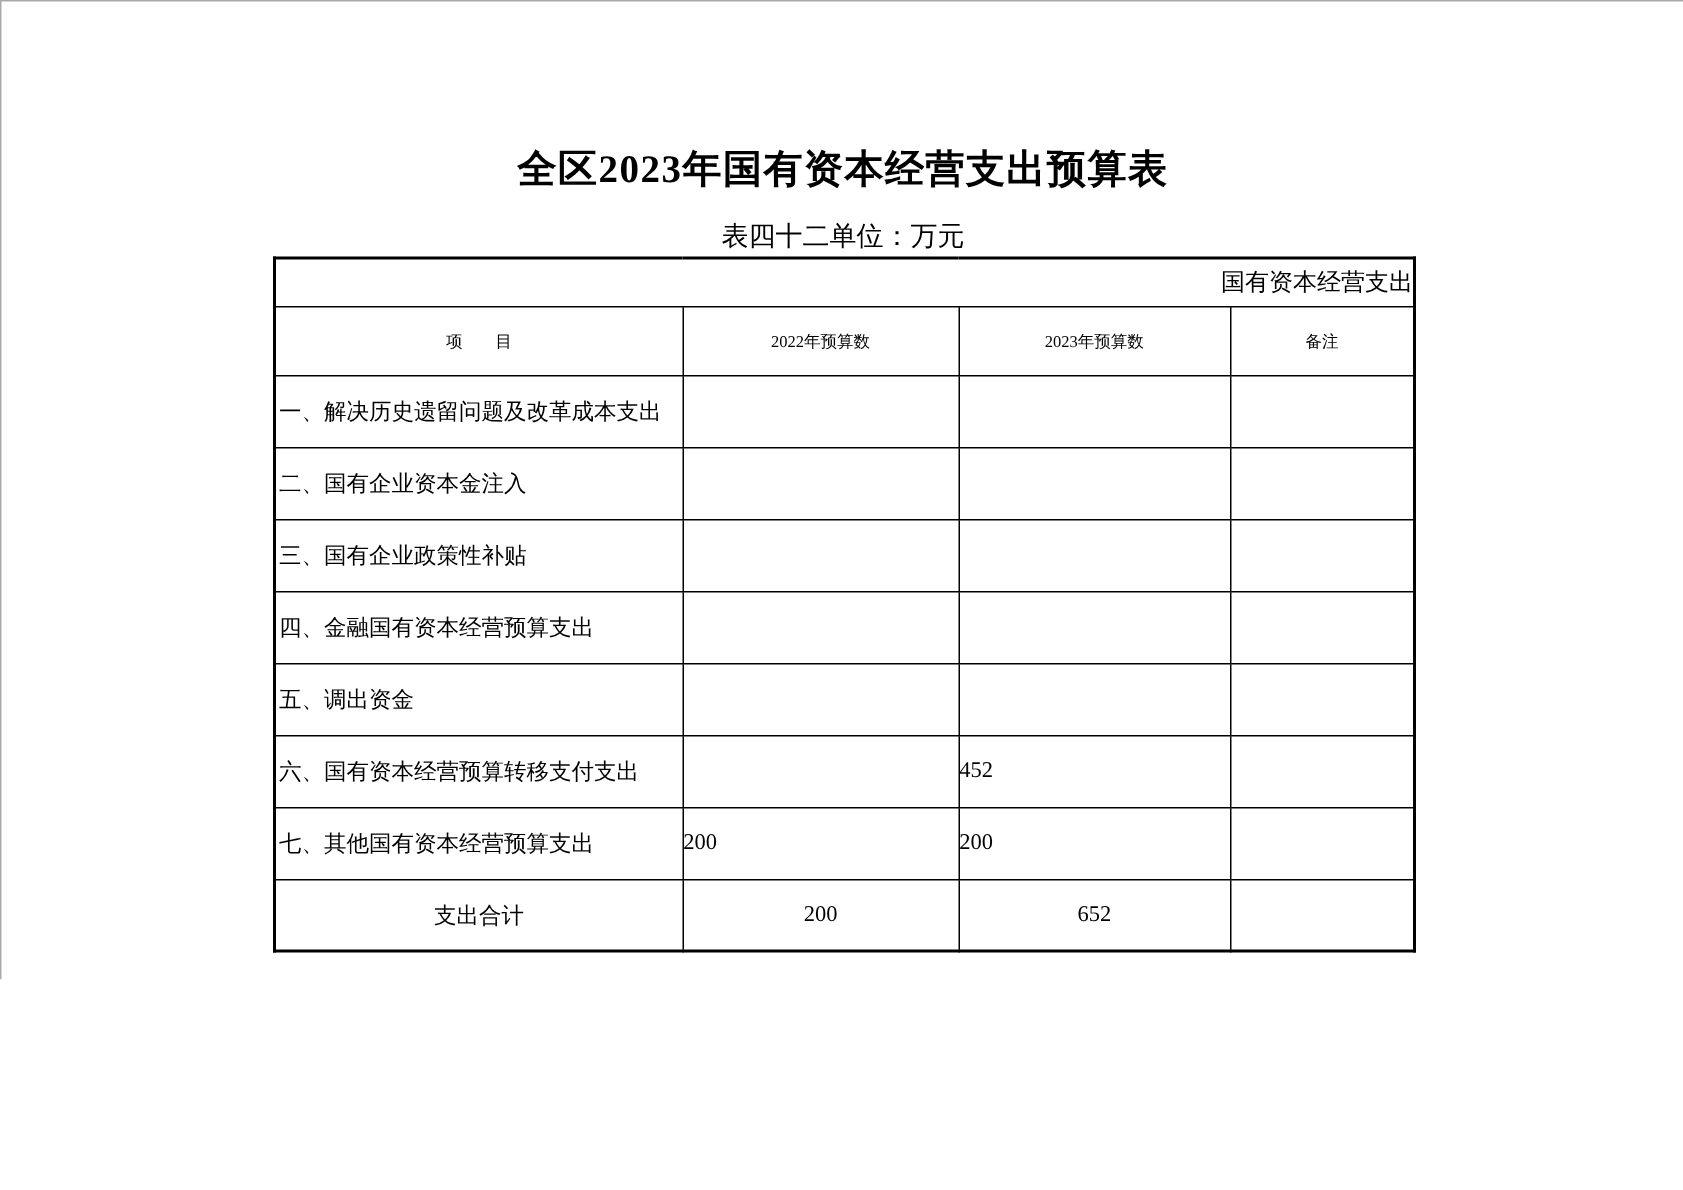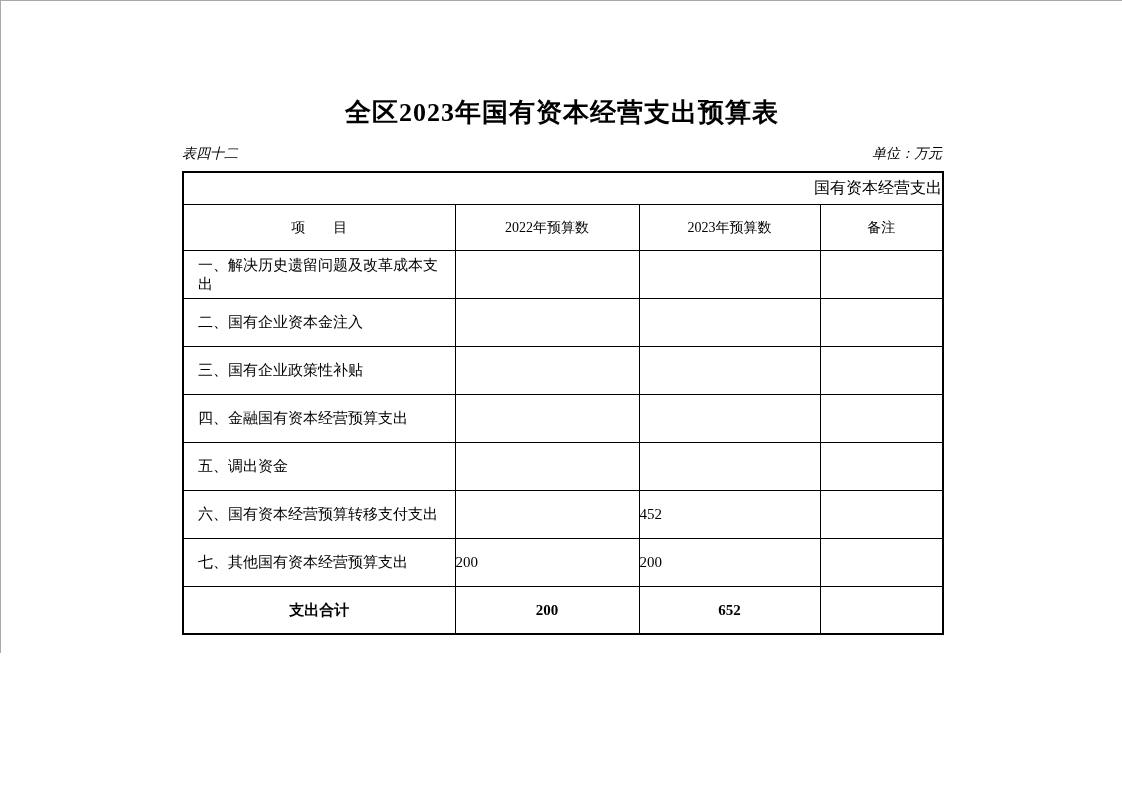--- a/index.html
+++ b/index.html
@@ -29,24 +29,23 @@
     font-weight: bold;
     letter-spacing: 1px;
     white-space: nowrap;
   }
   .meta-row {
     position: absolute;
     top: 144px;
     left: 181px;
     width: 760px;
     display: flex;
-    justify-content: space-between;
+    justify-content: center;
     align-items: flex-end;
-    font-size: 14px;
-    font-style: italic;
+    font-size: 18px;
   }
   table.budget {
     position: absolute;
     top: 170px;
     left: 181px;
     width: 760px;
     border-collapse: collapse;
     table-layout: fixed;
     border: 2px solid #000;
     font-size: 15px;
@@ -59,35 +58,35 @@
   }
   .band-row td {
     height: 31px;
     text-align: right;
     font-weight: normal;
     font-size: 16px;
   }
   .head-row td {
     height: 45px;
     text-align: center;
-    font-size: 14px;
+    font-size: 11px;
   }
   .data-row td {
     height: 47px;
   }
   .data-row td.label-cell {
     text-align: left;
-    padding-left: 14px;
+    padding-left: 2px;
     padding-right: 2px;
   }
   .num-cell {
   }
   .total-row td {
     height: 46px;
-    font-weight: bold;
+    font-weight: normal;
     text-align: center;
     margin-left: 35px;
   }
 </style>
 </head>
 <body>
 
 <div class="page">
 
   <div class="doc-title">全区2023年国有资本经营支出预算表</div>

